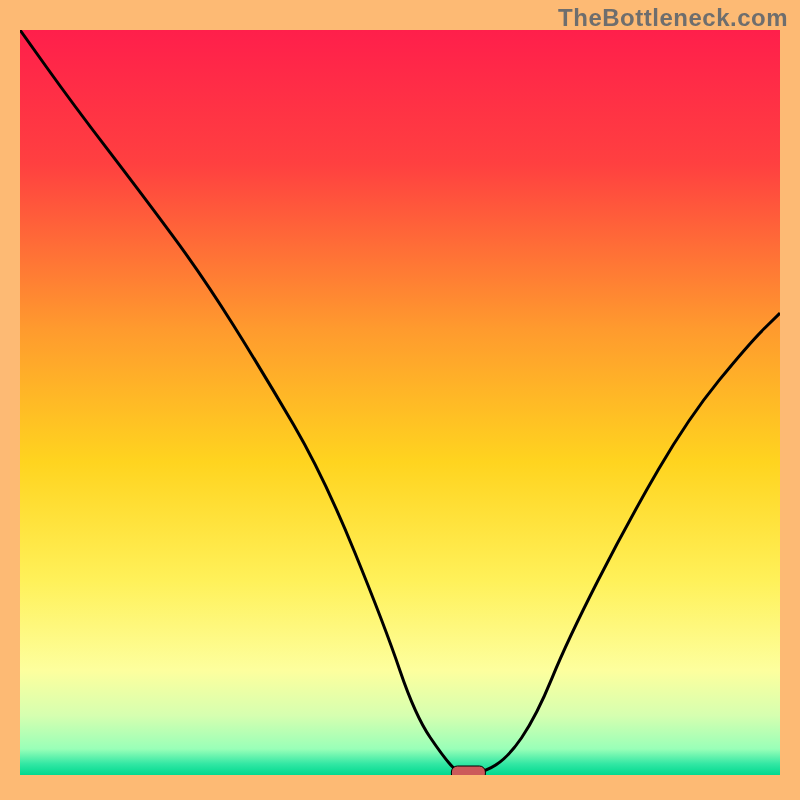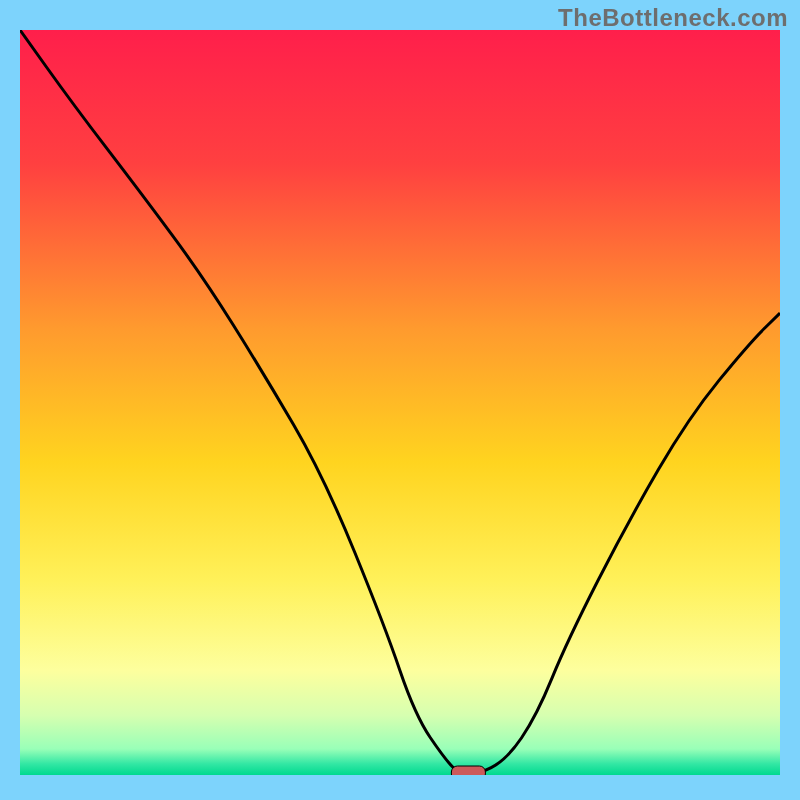--- a/index.html
+++ b/index.html
@@ -7,21 +7,21 @@
     padding: 0;
     width: 800px;
     height: 800px;
     background: #000;
     overflow: hidden;
   }
   .frame {
     position: relative;
     width: 800px;
     height: 800px;
-    background: #7dd3fc;
+    background: #fdba74;
   }
   .branding {
     position: absolute;
     top: 4px;
     right: 12px;
     font-family: Arial, Helvetica, sans-serif;
     font-size: 24px;
     font-weight: 600;
     color: #6e6e6e;
     letter-spacing: 0.5px;

